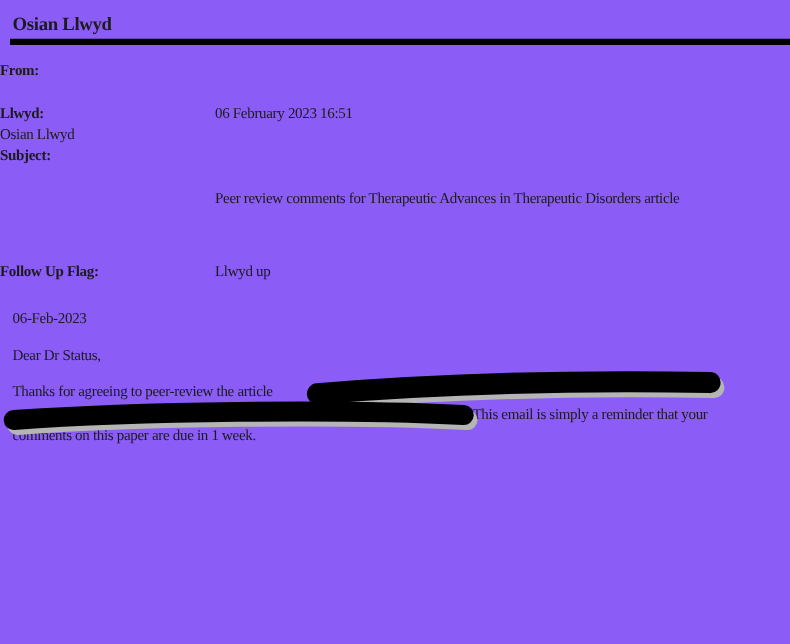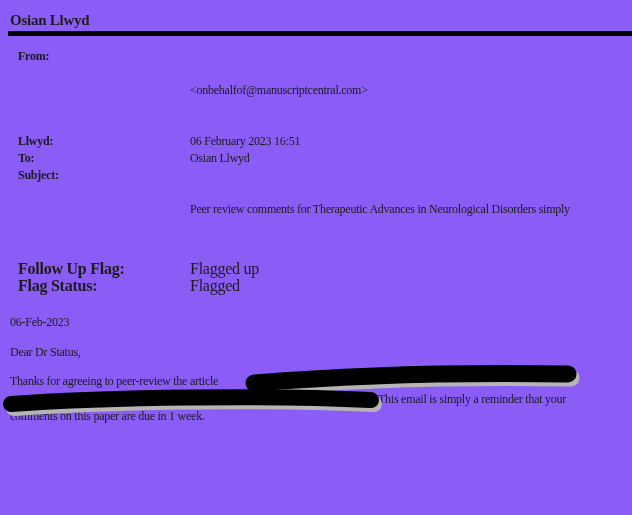--- a/index.html
+++ b/index.html
@@ -19,23 +19,23 @@
     font-weight: bold;
     line-height: 17px;
   }
   .rule {
     height: 5px;
     background: #000;
     margin: 2px 0 0 8px;
   }
   .fields { margin-top: 12px; font-size: 12px; }
   .frow { display: flex; line-height: 17px; }
-  .flabel { width: 172px; padding-left: 18px; font-weight: bold; flex: none; }
+  .flabel { width: 172px; font-weight: bold; flex: none; }
   .fvalue { white-space: pre; }
-  .flags { margin-top: 8px; font-size: 16px; }
+  .flags { margin-top: 8px; font-size: 12px; }
   .emailbody {
     margin-top: 20px;
     padding-left: 10px;
     font-size: 12px;
     line-height: 17.5px;
   }
   .para { margin: 0 0 12px 0; }
   .bl { white-space: pre; }
   .p-redact { position: relative; }
   .indent2 { padding-left: 368px; }
@@ -53,46 +53,40 @@
 
 <div class="page">
 
   <div class="title">Osian Llwyd</div>
   <div class="rule"></div>
 
   <div class="fields">
     <div class="frow">
       <div class="flabel">From:</div>
       <div class="fvalue">
-        <div>&lt;onbehalfof@manuscriptcentral.com&gt;</div>
       </div>
     </div>
     <div class="frow">
       <div class="flabel">Llwyd:</div>
       <div class="fvalue">06 February 2023 16:51</div>
     </div>
     <div class="frow">
-      <div class="flabel">To:</div>
       <div class="fvalue">Osian Llwyd</div>
     </div>
     <div class="frow">
       <div class="flabel">Subject:</div>
       <div class="fvalue">
-        <div>Peer review comments for Therapeutic Advances in Neurological Disorders simply</div>
+        <div>Peer review comments for Therapeutic Advances in Therapeutic Disorders article</div>
       </div>
     </div>
 
     <div class="flags">
       <div class="frow">
         <div class="flabel">Follow Up Flag:</div>
-        <div class="fvalue">Flagged up</div>
-      </div>
-      <div class="frow">
-        <div class="flabel">Flag Status:</div>
-        <div class="fvalue">Flagged</div>
+        <div class="fvalue">Llwyd up</div>
       </div>
     </div>
   </div>
 
   <div class="emailbody">
 
     <div class="para bl">06-Feb-2023</div>
 
     <div class="para bl">Dear Dr Status,</div>
 

